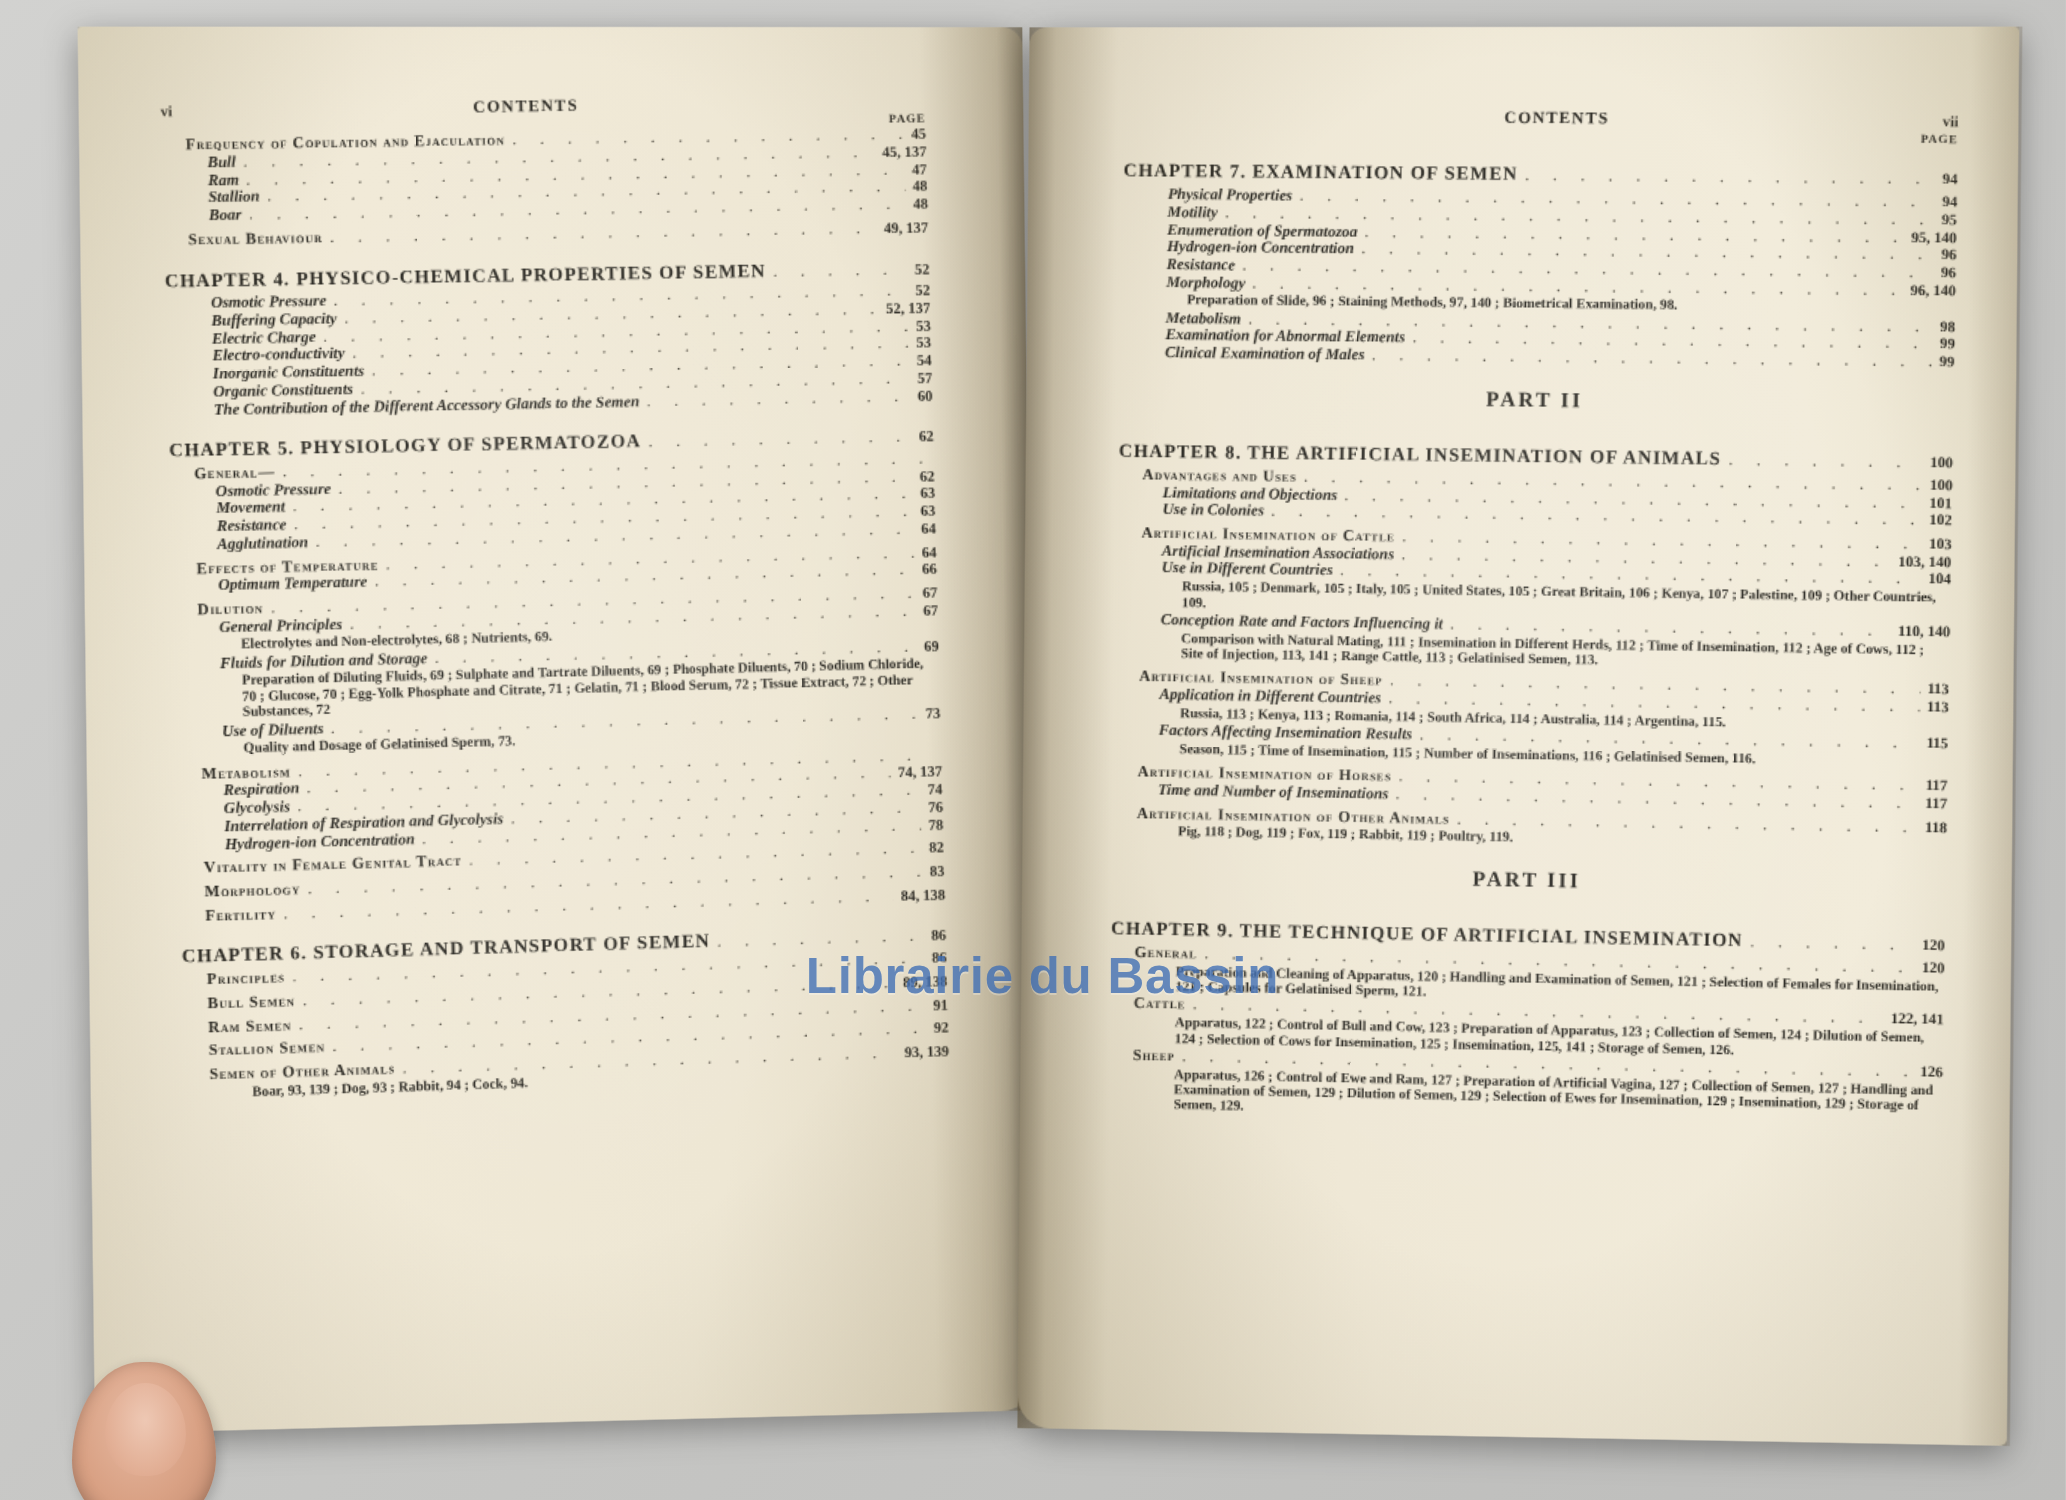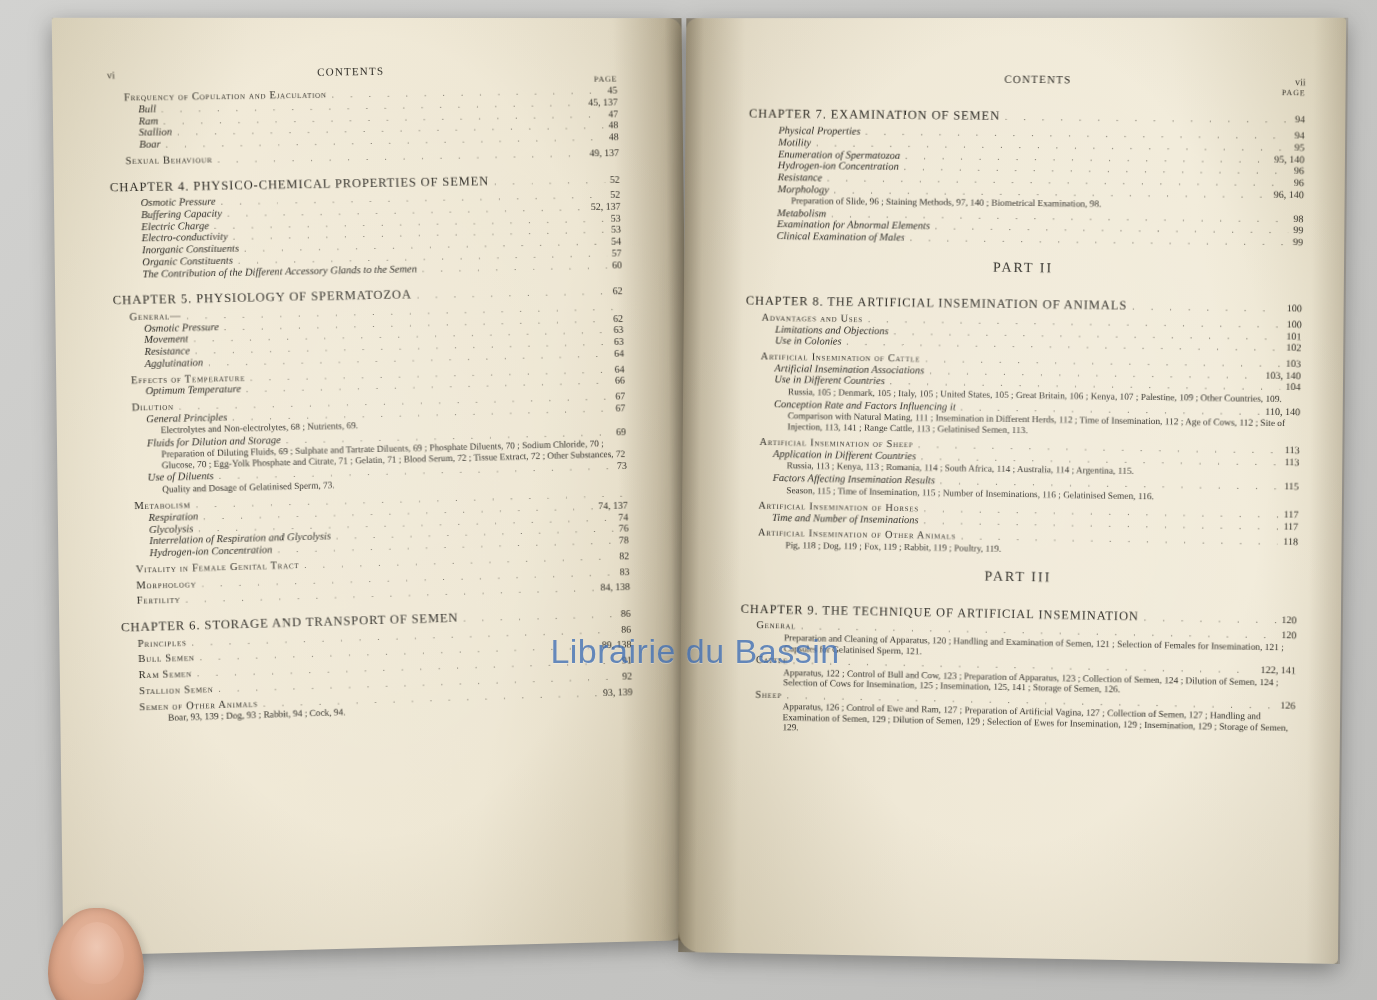--- a/index.html
+++ b/index.html
@@ -15,20 +15,21 @@
     background: linear-gradient(135deg, #d2d2d0 0%, #c7c7c5 45%, #bdbdbb 100%);
     font-family: "Liberation Serif", serif;
   }
   
   .book {
     position: absolute;
     left: 40px;
     top: 18px;
     width: 1310px;
     height: 960px;
+    font-weight: bold;
   }
   .page-left, .page-right {
     position: absolute;
     top: 0;
     background: #efe9d6;
     box-shadow: 0 6px 22px rgba(0,0,0,0.35);
   }
   .page-left {
     left: 20px;
     width: 630px;

